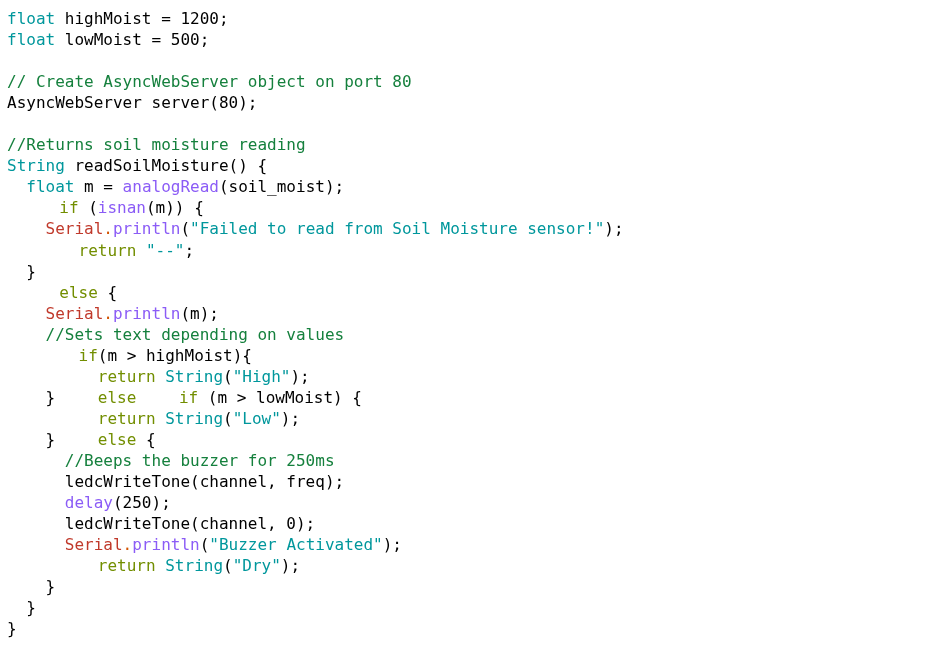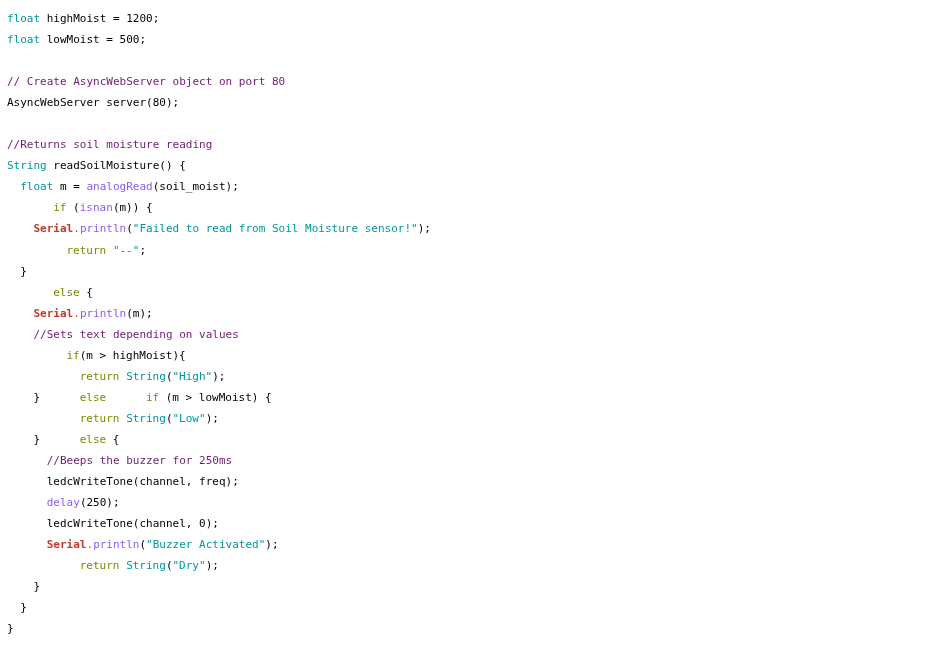--- a/index.html
+++ b/index.html
@@ -8,37 +8,37 @@
     background: #ffffff;
   }
   body {
     width: 930px;
     height: 658px;
     overflow: hidden;
     font-family: "DejaVu Sans Mono", "Liberation Mono", monospace;
   }
   #code-block {
     padding: 8px 0 0 7px;
-    font-size: 11px;
+    font-size: 16px;
     line-height: 21.05px;
     white-space: pre;
     letter-spacing: 0px;
     color: #000000;
   }
   .line {
     height: 21.05px;
     white-space: pre;
   }
   .tok { white-space: pre; }
   
   .t-type     { color: #00979c; }           
-  .t-comment  { color: #701a75; }           
+  .t-comment  { color: #15803d; }           
   .t-keyword  { color: #728e00; margin-left: 33px; }           
   .t-func     { color: #8b5cf6; }           
-  .t-object   { color: #c0392b; font-weight: bold; } 
+  .t-object   { color: #c0392b; font-weight: normal; } 
   .t-dot      { color: #d35400; }
   .t-string   { color: #00979c; }           
   .t-plain    { color: #000000; }           
 </style>
 </head>
 <body>
 
 <div id="code-block"><div class="line"><span class="tok t-type">float</span><span class="tok t-plain"> highMoist = 1200;</span></div><div class="line"><span class="tok t-type">float</span><span class="tok t-plain"> lowMoist = 500;</span></div><div class="line">&nbsp;</div><div class="line"><span class="tok t-comment">// Create AsyncWebServer object on port 80</span></div><div class="line"><span class="tok t-plain">AsyncWebServer server(80);</span></div><div class="line">&nbsp;</div><div class="line"><span class="tok t-comment">//Returns soil moisture reading</span></div><div class="line"><span class="tok t-type">String</span><span class="tok t-plain"> readSoilMoisture() {</span></div><div class="line"><span class="tok t-plain">  </span><span class="tok t-type">float</span><span class="tok t-plain"> m = </span><span class="tok t-func">analogRead</span><span class="tok t-plain">(soil_moist);</span></div><div class="line"><span class="tok t-plain">  </span><span class="tok t-keyword">if</span><span class="tok t-plain"> (</span><span class="tok t-func">isnan</span><span class="tok t-plain">(m)) {</span></div><div class="line"><span class="tok t-plain">    </span><span class="tok t-object">Serial</span><span class="tok t-dot">.</span><span class="tok t-func">println</span><span class="tok t-plain">(</span><span class="tok t-string">"Failed to read from Soil Moisture sensor!"</span><span class="tok t-plain">);</span></div><div class="line"><span class="tok t-plain">    </span><span class="tok t-keyword">return</span><span class="tok t-plain"> </span><span class="tok t-string">"--"</span><span class="tok t-plain">;</span></div><div class="line"><span class="tok t-plain">  </span><span class="tok t-plain">}</span></div><div class="line"><span class="tok t-plain">  </span><span class="tok t-keyword">else</span><span class="tok t-plain"> {</span></div><div class="line"><span class="tok t-plain">    </span><span class="tok t-object">Serial</span><span class="tok t-dot">.</span><span class="tok t-func">println</span><span class="tok t-plain">(m);</span></div><div class="line"><span class="tok t-plain">    </span><span class="tok t-comment">//Sets text depending on values</span></div><div class="line"><span class="tok t-plain">    </span><span class="tok t-keyword">if</span><span class="tok t-plain">(m &gt; highMoist){</span></div><div class="line"><span class="tok t-plain">      </span><span class="tok t-keyword">return</span><span class="tok t-plain"> </span><span class="tok t-type">String</span><span class="tok t-plain">(</span><span class="tok t-string">"High"</span><span class="tok t-plain">);</span></div><div class="line"><span class="tok t-plain">    </span><span class="tok t-plain">} </span><span class="tok t-keyword">else</span><span class="tok t-plain"> </span><span class="tok t-keyword">if</span><span class="tok t-plain"> (m &gt; lowMoist) {</span></div><div class="line"><span class="tok t-plain">      </span><span class="tok t-keyword">return</span><span class="tok t-plain"> </span><span class="tok t-type">String</span><span class="tok t-plain">(</span><span class="tok t-string">"Low"</span><span class="tok t-plain">);</span></div><div class="line"><span class="tok t-plain">    </span><span class="tok t-plain">} </span><span class="tok t-keyword">else</span><span class="tok t-plain"> {</span></div><div class="line"><span class="tok t-plain">      </span><span class="tok t-comment">//Beeps the buzzer for 250ms</span></div><div class="line"><span class="tok t-plain">      </span><span class="tok t-plain">ledcWriteTone(channel, freq);</span></div><div class="line"><span class="tok t-plain">      </span><span class="tok t-func">delay</span><span class="tok t-plain">(250);</span></div><div class="line"><span class="tok t-plain">      </span><span class="tok t-plain">ledcWriteTone(channel, 0);</span></div><div class="line"><span class="tok t-plain">      </span><span class="tok t-object">Serial</span><span class="tok t-dot">.</span><span class="tok t-func">println</span><span class="tok t-plain">(</span><span class="tok t-string">"Buzzer Activated"</span><span class="tok t-plain">);</span></div><div class="line"><span class="tok t-plain">      </span><span class="tok t-keyword">return</span><span class="tok t-plain"> </span><span class="tok t-type">String</span><span class="tok t-plain">(</span><span class="tok t-string">"Dry"</span><span class="tok t-plain">);</span></div><div class="line"><span class="tok t-plain">    </span><span class="tok t-plain">}</span></div><div class="line"><span class="tok t-plain">  </span><span class="tok t-plain">}</span></div><div class="line"><span class="tok t-plain">}</span></div></div>
 
 </body></html>

